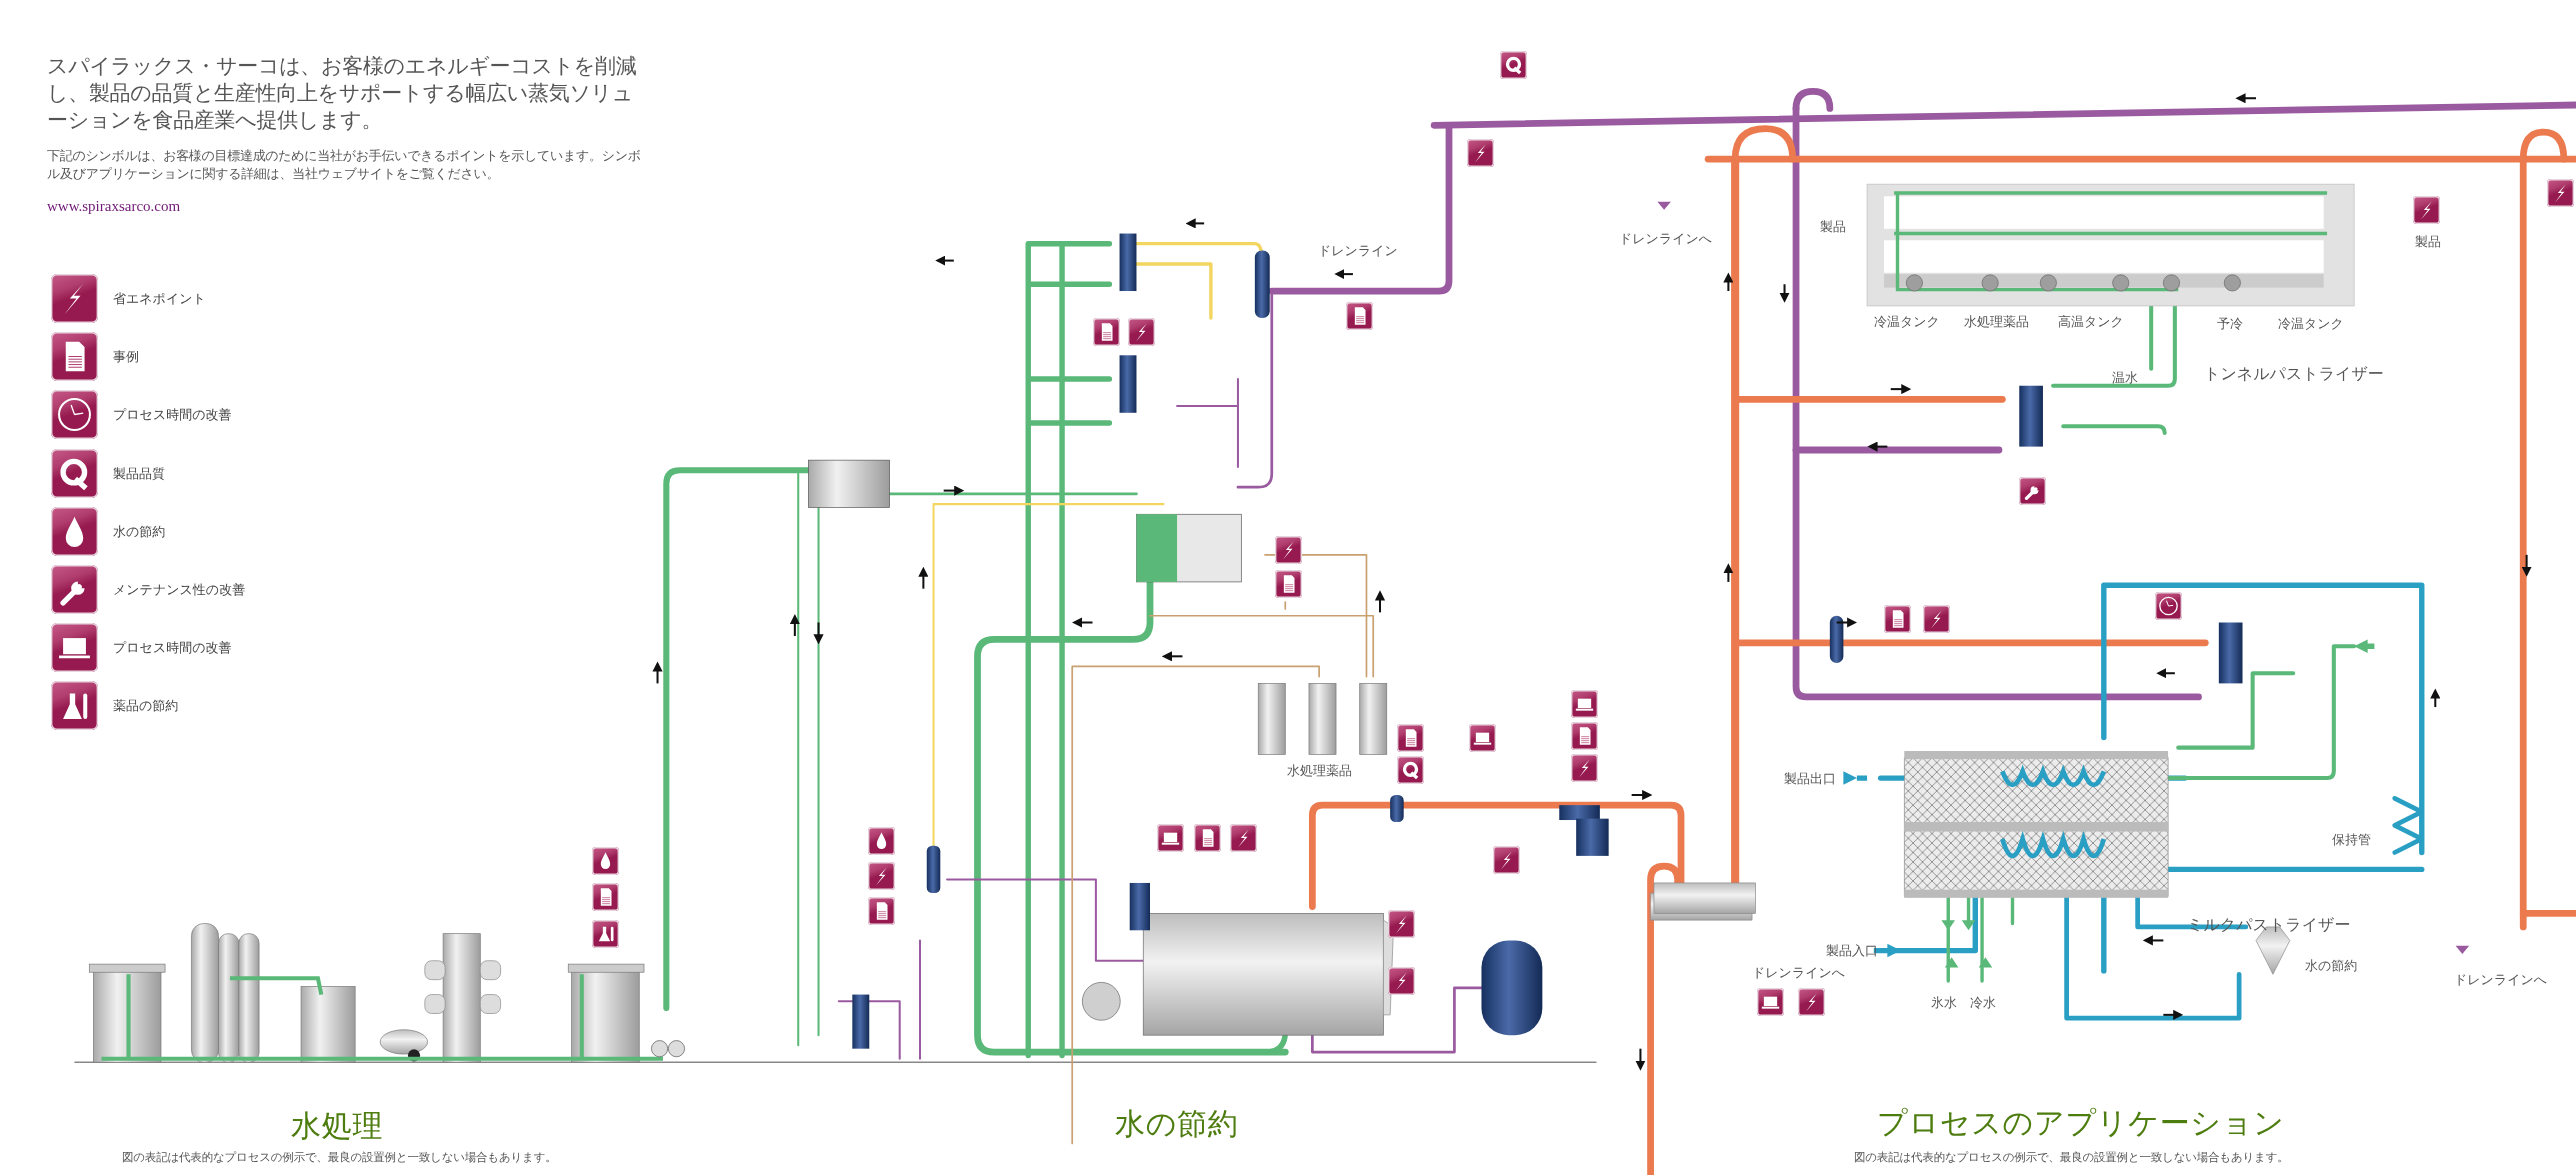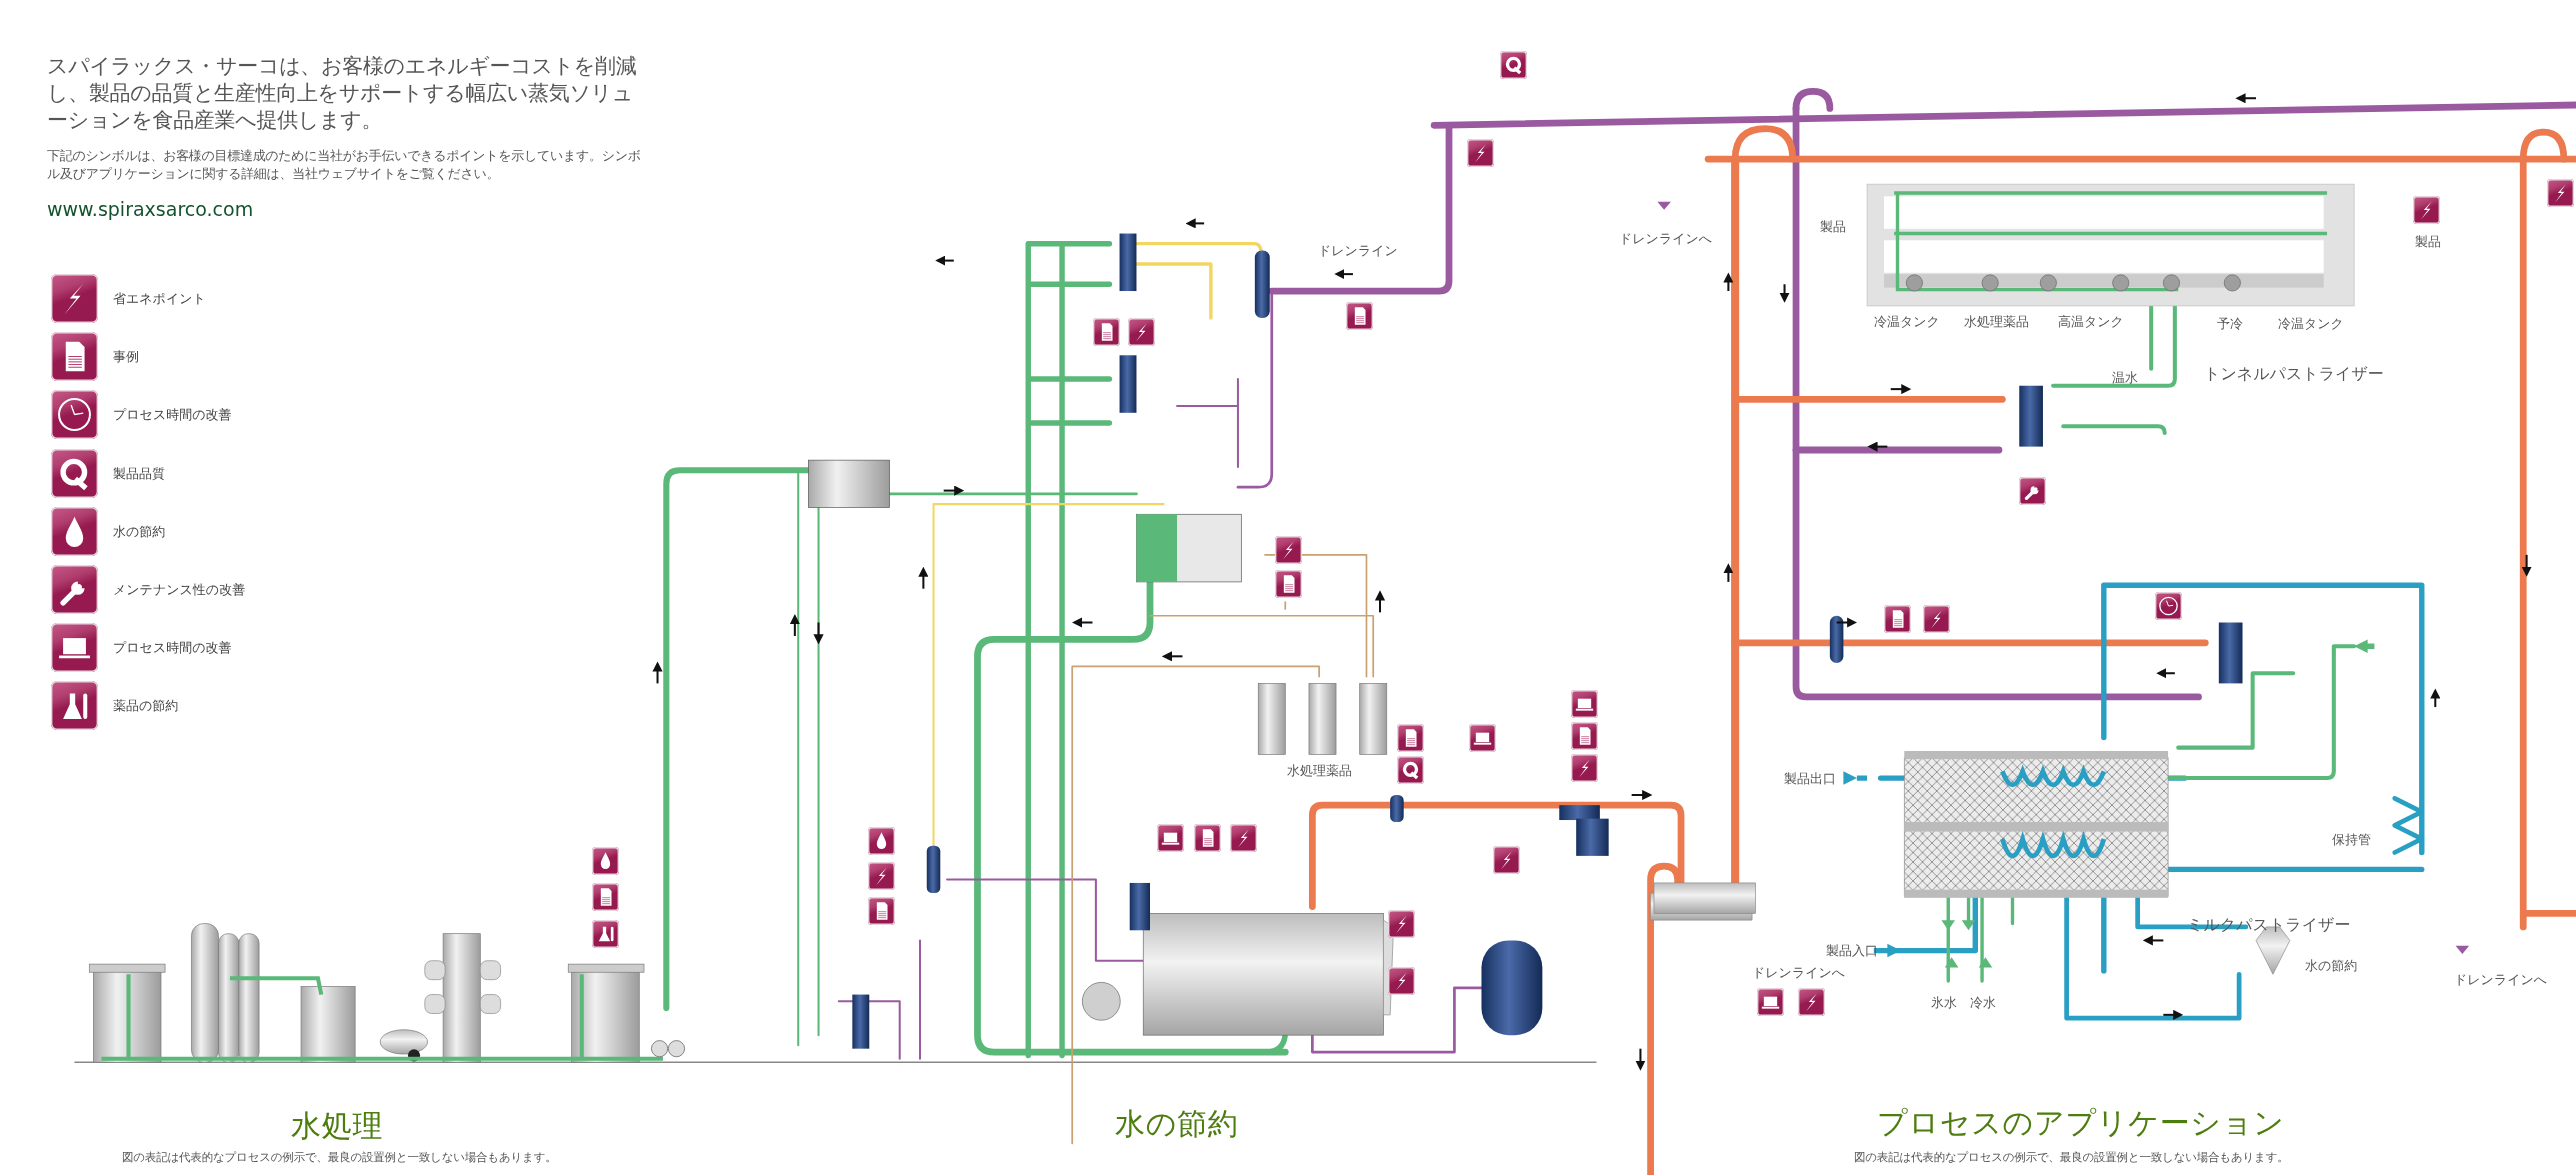--- a/index.html
+++ b/index.html
@@ -1,21 +1,21 @@
 <!DOCTYPE html>
 <html style="font-size:10.8px"><head>
 <meta charset="utf-8">
 <style>
   html, body { margin:0; padding:0; background:#ffffff; }
   body { width:2576px; height:1176px; position:relative; overflow:hidden;
          font-family:"DejaVu Sans","Liberation Sans",sans-serif; color:#555; }
-  .abs { position:absolute; }
+  .abs { position:absolute;font-family:Liberation Serif, serif; }
   .intro-title { left:47px; top:53px; width:595px; font-size:21px; line-height:27px; color:#555; letter-spacing:-0.3px; }
   .intro-body  { left:47px; top:147px; width:595px; font-size:13px; line-height:17.6px; color:#555; letter-spacing:-0.3px; }
-  .intro-url   { left:47px; top:198px; font-size:19px; color:#14532d; }
+  .intro-url   { left:47px; top:198px; font-size:15px; color:#701a75; }
   .legend { left:51px; top:274px; }
   .legend-item { position:absolute; left:0; height:49px; width:338px; display:flex; align-items:center; }
   .legend-item .lbl { margin-left:62px; font-size:13px; color:#444; }
   .badge { position:absolute; width:47px; height:49px; border-radius:6px;
            background:linear-gradient(160deg,#c65a88 0%,#b03d6e 30%,#961a4f 48%,#961a4f 100%);
            box-shadow: 0 0 0 1.4px #e8d6df inset; }
   .badge.sm { width:27px; height:28px; border-radius:4px; }
   .badge svg { position:absolute; left:0; top:0; width:100%; height:100%; }
   .section-title { font-size:30px; color:#4d7c0f; letter-spacing:0.7px; }
   .section-note { font-size:11.5px; color:#555; letter-spacing:-0.2px;text-align:center; }

